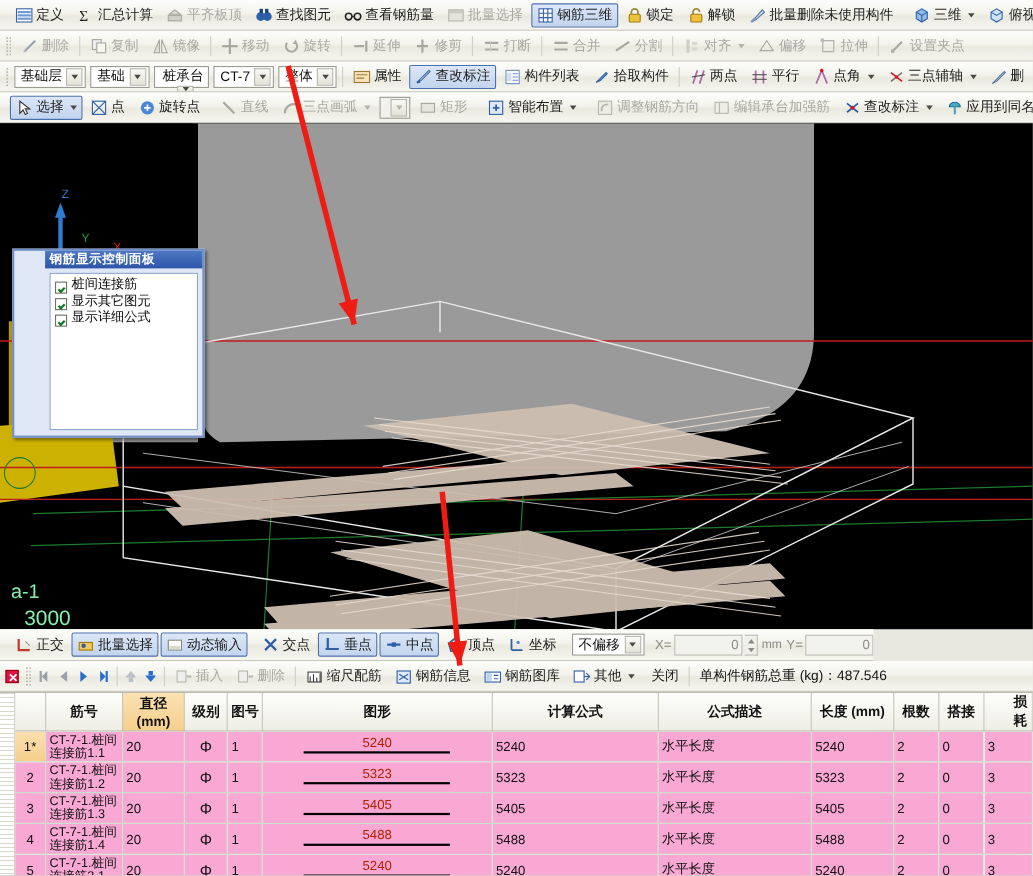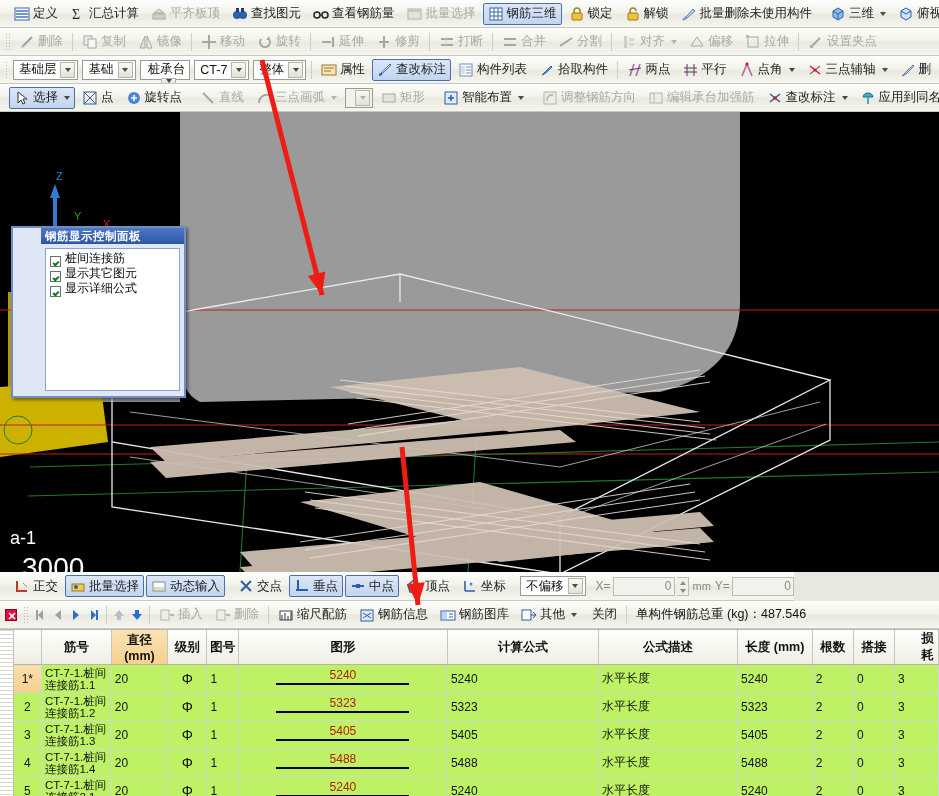--- a/index.html
+++ b/index.html
@@ -74,21 +74,21 @@
   .combo.empty { background:#f2f2ec; }
   .combo .cbtn .caret { margin: 0; }
 
   
   #canvas3d {
     position: absolute; left: 0; top: 112px;
     width: 939px; height: 460px;
     background: #000; overflow: hidden;
   }
   #canvas3d .viewtext {
-    position: absolute; color: #ffffff; font-size: 19px;
+    position: absolute; color: #86efac; font-size: 19px;
     font-family: "Liberation Sans", sans-serif;
     text-shadow: 0 0 2px #000;
   }
 
   
   #rebarPanel {
     position: absolute; left: 11px; top: 114px;
     width: 175px; height: 172px;
     background: #dfe7f7;
     border: 2px solid #6f8fc4;
@@ -168,21 +168,21 @@
     background: linear-gradient(to bottom,#fefefc,#eeeee4);
     border-right: 1px solid #c6c6ba;
     border-bottom: 1px solid #b5b5a9;
     font-weight: bold; color: #111; font-size: 12.5px;
     padding: 0 2px;
   }
   table.grid th.hl {
     background: linear-gradient(to bottom,#fbe2b4,#f6cf8c);
   }
   table.grid td {
-    height: 28px; background: #bef264;
+    height: 28px; background: #f9a8d4;
     border-right: 1px solid #c9ddc9;
     border-bottom: 1px solid #c9ddc9;
     padding: 0 3px; color: #111; vertical-align: middle;
     overflow: hidden; white-space: nowrap;
   }
   td.idx {
     background: linear-gradient(to bottom,#f6f6ee,#e9e9de);
     text-align: center; color: #222; border-right: 1px solid #b9b9ad;
   }
   td.idx.sel { background: linear-gradient(to bottom,#fbdfae,#f6ce8b); }
@@ -757,21 +757,21 @@
         <text x="103" y="116" fill="#e01b1b" font-size="11">X</text>
         <text x="74" y="108" fill="#18a32a" font-size="11">Y</text>
       </g>
 
       <circle cx="228" cy="545" r="15" stroke="#1d7a2e" fill="none" stroke-width="1"></circle>
       <circle cx="481" cy="557" r="15" stroke="#1d7a2e" fill="none" stroke-width="1"></circle>
       <circle cx="18" cy="318" r="14" stroke="#1d7a2e" fill="none" stroke-width="1"></circle>
     </svg>
 
     <div class="viewtext" style="left:10px;top:416px;font-size:18px;">a-1</div>
-    <div class="viewtext" style="left:22px;top:440px;font-size:28px;">3000</div>
+    <div class="viewtext" style="left:22px;top:440px;font-size:19px;">3000</div>
 
     <div id="rebarPanel">
       <div class="pt">钢筋显示控制面板</div>
       <div class="plist" id="rebarOpts">
           <div class="chkrow">
             <span class="chkbox"></span>
             <span>桩间连接筋</span>
           </div>
           <div class="chkrow">
             <span class="chkbox"></span>

